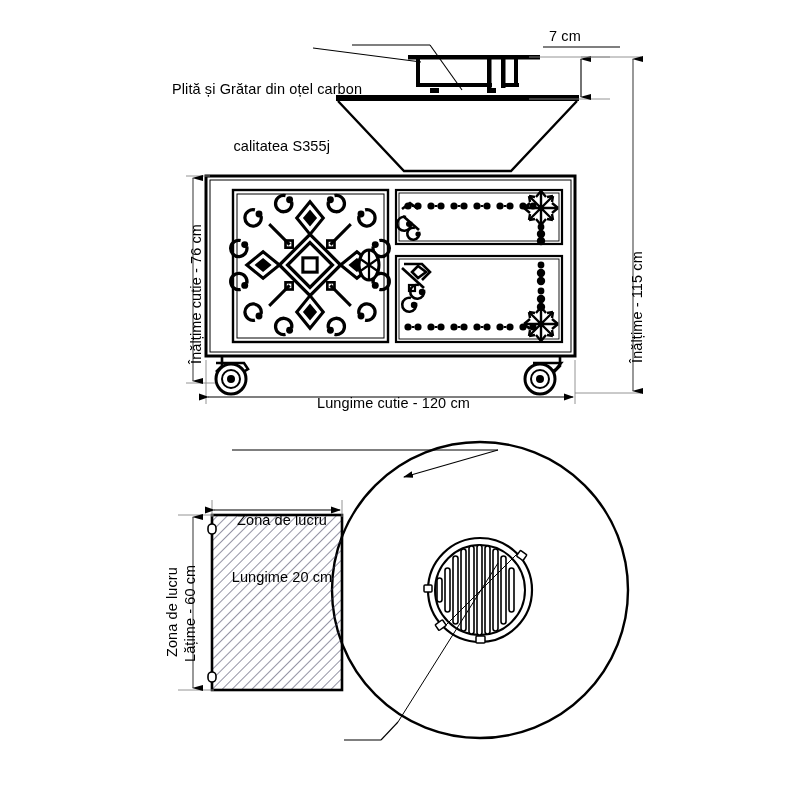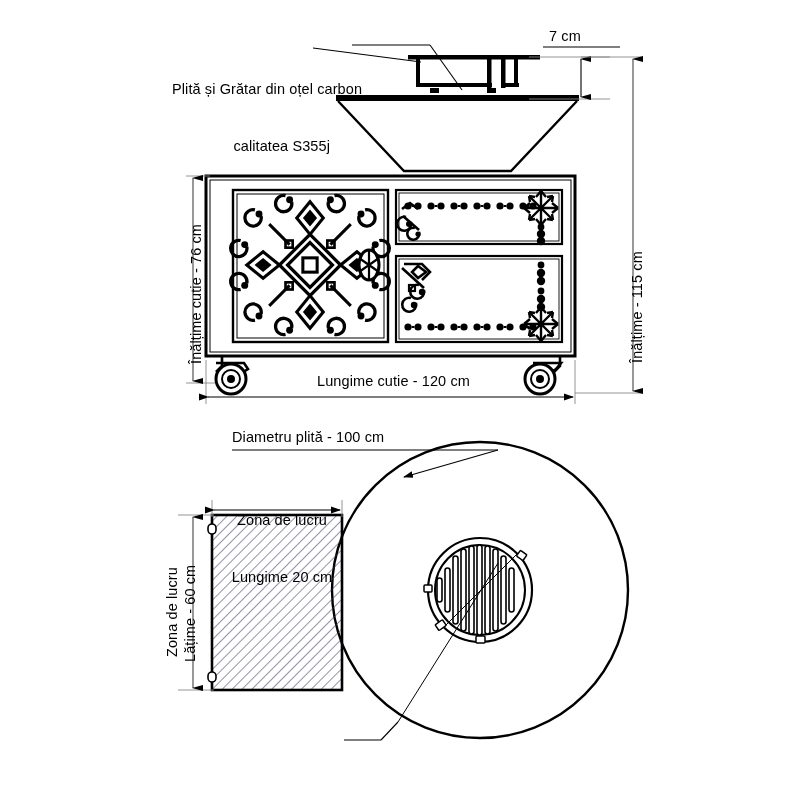--- a/index.html
+++ b/index.html
@@ -426,23 +426,22 @@
     <div>Plită și Grătar din oțel carbon</div>
     <div>calitatea S355j</div>
   </div>
 
   <div class="lbl" style="left:549px;top:27px;">7 cm</div>
 
   <div class="lbl rot" style="left:628px;top:363px;">Înălțime - 115 cm</div>
 
   <div class="lbl rot" style="left:187px;top:364px;">Înălțime cutie - 76 cm</div>
 
-  <div class="lbl" style="left:317px;top:372px;text-align:right;">Lungime cutie - 120 cm</div>
-
-  <div class="lbl" style="left:232px;top:428px;">Diametru plită - 100 cm</div>
+  <div class="lbl" style="left:317px;top:394px;text-align:right;">Lungime cutie - 120 cm</div>
+
 
   <div class="lbl ctr multi" style="left:222px;top:473px;width:120px;">
     <div>Zona de lucru</div>
     <div>Lungime 20 cm</div>
   </div>
 
   <div class="lbl rot" style="left:163px;top:657px;">Zona de lucru</div>
 
   <div class="lbl rot" style="left:181px;top:662px;">Lățime - 60 cm</div>
 

